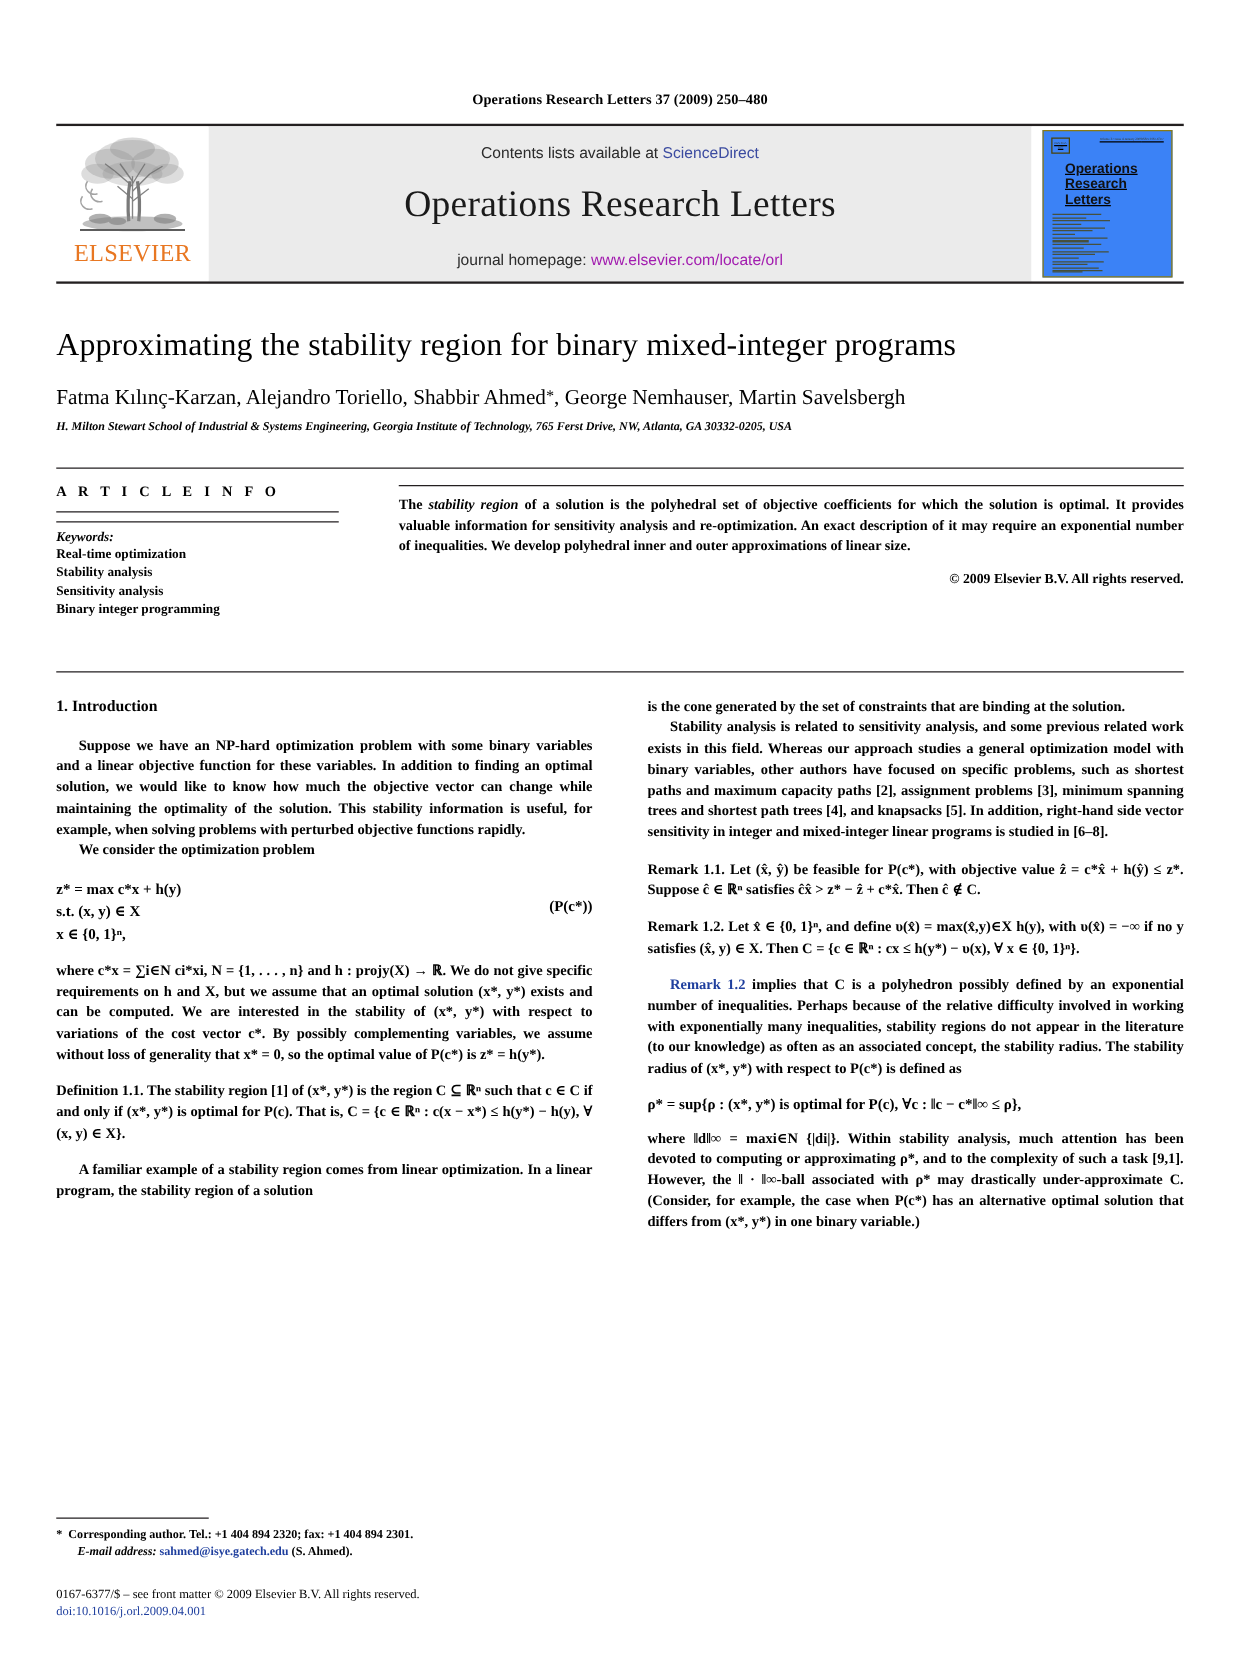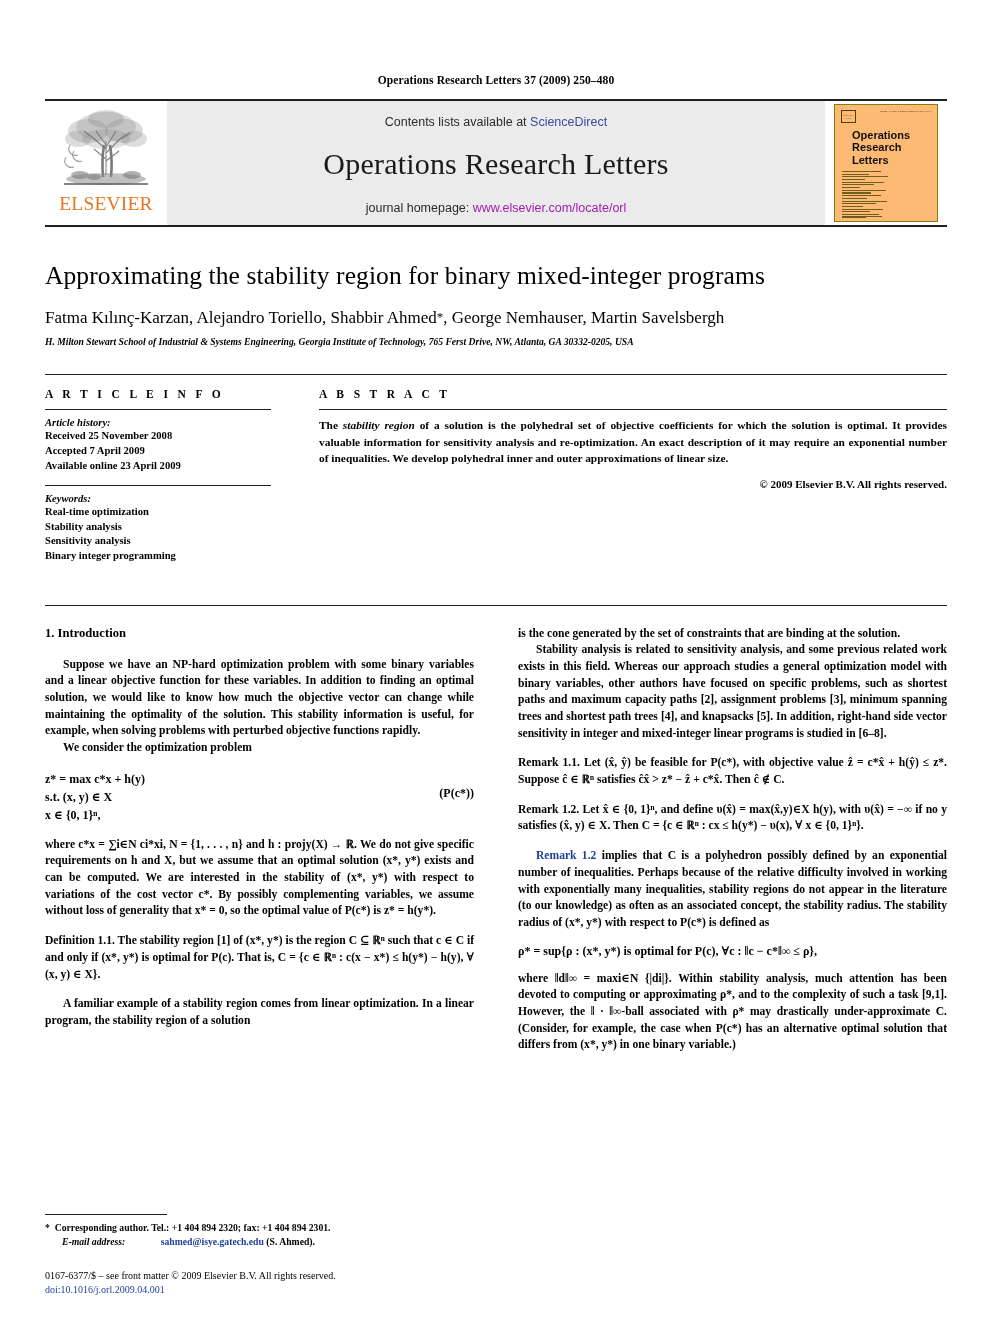--- a/index.html
+++ b/index.html
@@ -101,26 +101,27 @@
     width: 122px;
     flex: 0 0 122px;
     background: #ffffff;
     display: flex;
     align-items: center;
     justify-content: center;
   }
   .cover-thumb {
     width: 104px;
     height: 118px;
-    background: #fdba74;
+    background: #3b82f6;
     border: 1.2px solid #8a7a12;
     position: relative;
     box-sizing: border-box;
     padding: 5px 6px;
     overflow: hidden;
+    text-decoration: underline;
   }
   .cover-topbar {
     display: flex;
     justify-content: space-between;
     align-items: flex-start;
     font-size: 2.6px;
     color: #3a3208;
   }
   .cover-issn-box {
     width: 13px; height: 11px;
@@ -285,21 +286,21 @@
   .fn-line {
     font-size: 9.7px;
     font-weight: bold;
     line-height: 1.42;
     margin: 0;
     padding-left: 17px;
     text-indent: -17px;
   }
   .fn-line .star { font-weight: bold; }
   .fn-line i { font-style: italic; }
-  .fn-mail { color: #1f3f9e; margin-left: 33px; }
+  .fn-mail { color: #1f3f9e; }
   .imprint {
     margin-top: 20px;
     font-size: 10px;
     font-weight: normal;
     line-height: 1.42;
   }
   .doi { color: #1f3f9e; }
 </style>
 </head>
 <body>
@@ -410,39 +411,32 @@
     </div>
     <div class="affiliation">H. Milton Stewart School of Industrial &amp; Systems Engineering, Georgia Institute of Technology, 765 Ferst Drive, NW, Atlanta, GA 30332-0205, USA</div>
   </div>
 
   <div class="info-abstract">
 
     <div class="col-info">
       <div class="section-caps">A R T I C L E    I N F O</div>
       <div class="rule"></div>
 
-      <div class="info-group">
-        <p class="lead">Article history:</p>
-        <p class="row">Received 25 November 2008</p>
-        <p class="row">Accepted 7 April 2009</p>
-        <p class="row">Available online 23 April 2009</p>
-      </div>
 
       <div class="rule"></div>
       <div class="info-group">
         <p class="lead">Keywords:</p>
         <p class="row">Real-time optimization</p>
         <p class="row">Stability analysis</p>
         <p class="row">Sensitivity analysis</p>
         <p class="row">Binary integer programming</p>
       </div>
     </div>
 
     <div class="col-abstract">
-      <div class="section-caps">A B S T R A C T</div>
       <div class="rule"></div>
       <p class="abstract-text"><span>The </span><i>stability region</i><span> of a solution is the polyhedral set of objective coefficients for which the solution is optimal. It provides valuable information for sensitivity analysis and re-optimization. An exact description of it may require an exponential number of inequalities. We develop polyhedral inner and outer approximations of linear size.</span></p>
       <div class="copyright">© 2009 Elsevier B.V. All rights reserved.</div>
     </div>
   </div>
 
   <div class="body-cols">
 
     <div class="bcol">
       <h2 class="sec">1. Introduction</h2>

